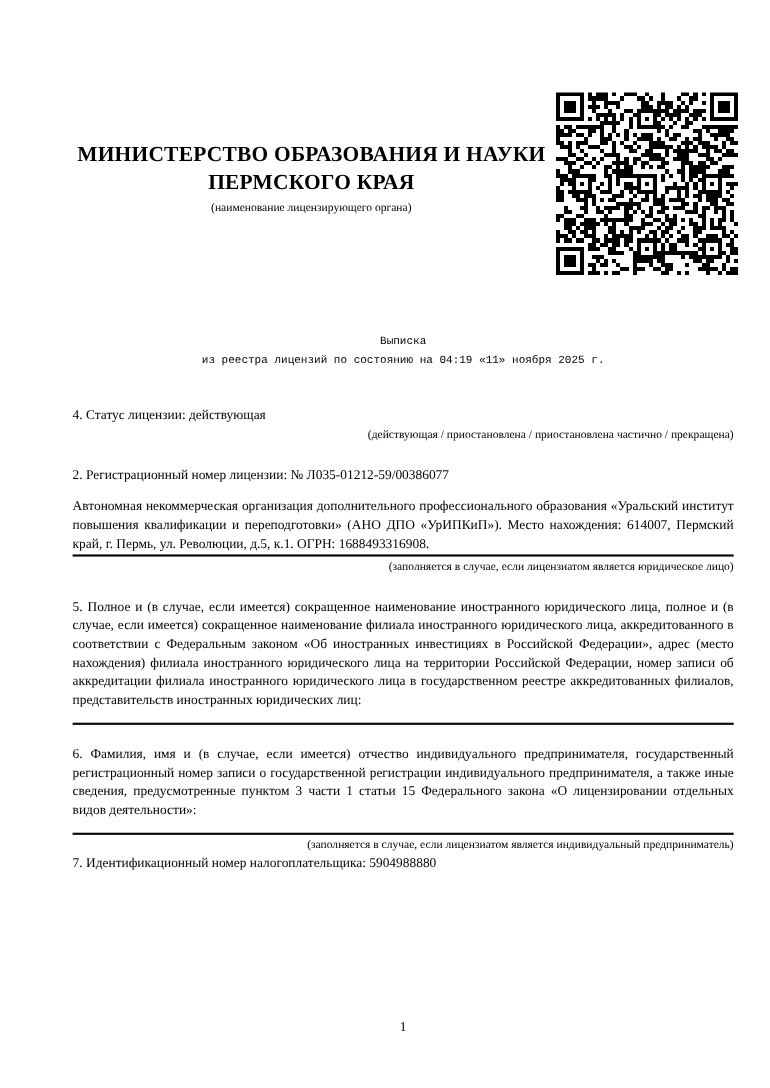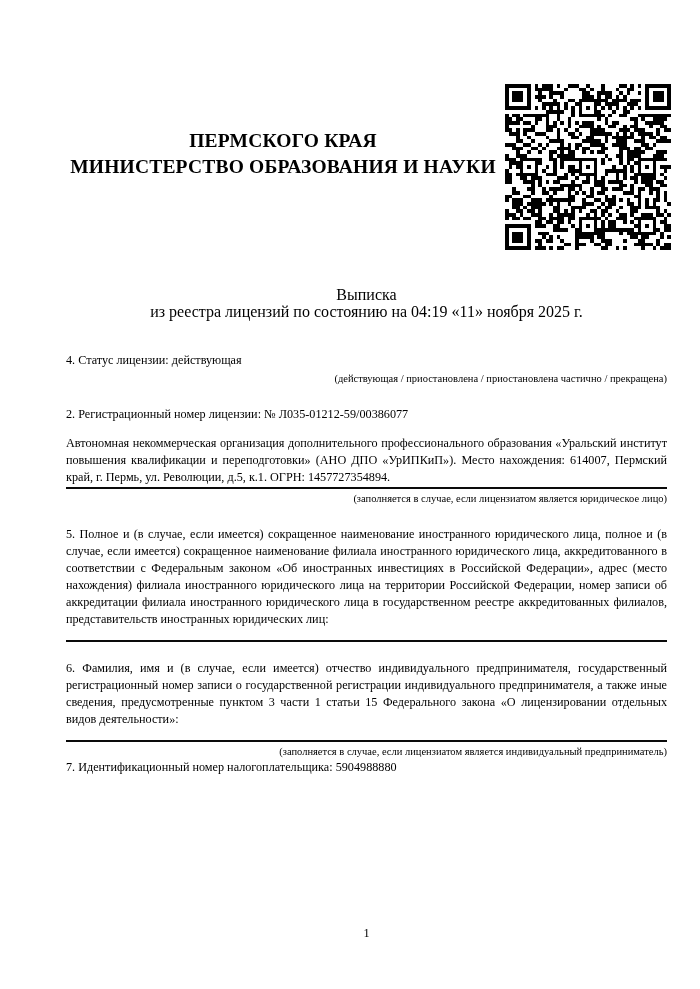--- a/index.html
+++ b/index.html
@@ -30,22 +30,23 @@
     letter-spacing:.2px;
   }
   .small-caption{
     font-size:10.5px;
     line-height:15px;
   }
   .header .small-caption{margin-top:2px;}
   .doc-title{
     margin-top:106px;
     text-align:center;
-    font-size:16px;
+    font-size:10px;
     line-height:17px;
+    font-family:Liberation Mono, monospace;
   }
   .item{
     font-size:12.2px;
     line-height:17px;
   }
   .item p{margin:0;}
   .just{text-align:justify;}
   .item-caption{
     text-align:right;
     margin-top:2px;
@@ -75,41 +76,42 @@
 
 <div class="page">
 
   <svg class="qr" xmlns="http://www.w3.org/2000/svg" viewBox="0 0 45 45">
       <path d="M0 0h1v1h-1zM1 0h1v1h-1zM2 0h1v1h-1zM3 0h1v1h-1zM4 0h1v1h-1zM5 0h1v1h-1zM6 0h1v1h-1zM8 0h1v1h-1zM10 0h1v1h-1zM11 0h1v1h-1zM12 0h1v1h-1zM14 0h1v1h-1zM17 0h1v1h-1zM18 0h1v1h-1zM19 0h1v1h-1zM22 0h1v1h-1zM26 0h1v1h-1zM31 0h1v1h-1zM32 0h1v1h-1zM34 0h1v1h-1zM36 0h1v1h-1zM38 0h1v1h-1zM39 0h1v1h-1zM40 0h1v1h-1zM41 0h1v1h-1zM42 0h1v1h-1zM43 0h1v1h-1zM44 0h1v1h-1zM0 1h1v1h-1zM6 1h1v1h-1zM8 1h1v1h-1zM9 1h1v1h-1zM10 1h1v1h-1zM11 1h1v1h-1zM12 1h1v1h-1zM16 1h1v1h-1zM20 1h1v1h-1zM21 1h1v1h-1zM23 1h1v1h-1zM26 1h1v1h-1zM30 1h1v1h-1zM33 1h1v1h-1zM34 1h1v1h-1zM38 1h1v1h-1zM44 1h1v1h-1zM0 2h1v1h-1zM2 2h1v1h-1zM3 2h1v1h-1zM4 2h1v1h-1zM6 2h1v1h-1zM9 2h1v1h-1zM12 2h1v1h-1zM13 2h1v1h-1zM14 2h1v1h-1zM15 2h1v1h-1zM21 2h1v1h-1zM22 2h1v1h-1zM25 2h1v1h-1zM26 2h1v1h-1zM27 2h1v1h-1zM28 2h1v1h-1zM31 2h1v1h-1zM33 2h1v1h-1zM36 2h1v1h-1zM38 2h1v1h-1zM40 2h1v1h-1zM41 2h1v1h-1zM42 2h1v1h-1zM44 2h1v1h-1zM0 3h1v1h-1zM2 3h1v1h-1zM3 3h1v1h-1zM4 3h1v1h-1zM6 3h1v1h-1zM8 3h1v1h-1zM9 3h1v1h-1zM10 3h1v1h-1zM12 3h1v1h-1zM15 3h1v1h-1zM21 3h1v1h-1zM22 3h1v1h-1zM23 3h1v1h-1zM25 3h1v1h-1zM27 3h1v1h-1zM28 3h1v1h-1zM30 3h1v1h-1zM32 3h1v1h-1zM38 3h1v1h-1zM40 3h1v1h-1zM41 3h1v1h-1zM42 3h1v1h-1zM44 3h1v1h-1zM0 4h1v1h-1zM2 4h1v1h-1zM3 4h1v1h-1zM4 4h1v1h-1zM6 4h1v1h-1zM9 4h1v1h-1zM13 4h1v1h-1zM17 4h1v1h-1zM18 4h1v1h-1zM20 4h1v1h-1zM21 4h1v1h-1zM22 4h1v1h-1zM23 4h1v1h-1zM24 4h1v1h-1zM25 4h1v1h-1zM26 4h1v1h-1zM27 4h1v1h-1zM29 4h1v1h-1zM30 4h1v1h-1zM31 4h1v1h-1zM32 4h1v1h-1zM34 4h1v1h-1zM35 4h1v1h-1zM36 4h1v1h-1zM38 4h1v1h-1zM40 4h1v1h-1zM41 4h1v1h-1zM42 4h1v1h-1zM44 4h1v1h-1zM0 5h1v1h-1zM6 5h1v1h-1zM10 5h1v1h-1zM11 5h1v1h-1zM12 5h1v1h-1zM13 5h1v1h-1zM14 5h1v1h-1zM16 5h1v1h-1zM19 5h1v1h-1zM20 5h1v1h-1zM24 5h1v1h-1zM25 5h1v1h-1zM27 5h1v1h-1zM28 5h1v1h-1zM29 5h1v1h-1zM30 5h1v1h-1zM33 5h1v1h-1zM34 5h1v1h-1zM35 5h1v1h-1zM38 5h1v1h-1zM44 5h1v1h-1zM0 6h1v1h-1zM1 6h1v1h-1zM2 6h1v1h-1zM3 6h1v1h-1zM4 6h1v1h-1zM5 6h1v1h-1zM6 6h1v1h-1zM8 6h1v1h-1zM10 6h1v1h-1zM12 6h1v1h-1zM14 6h1v1h-1zM16 6h1v1h-1zM18 6h1v1h-1zM20 6h1v1h-1zM22 6h1v1h-1zM24 6h1v1h-1zM26 6h1v1h-1zM28 6h1v1h-1zM30 6h1v1h-1zM32 6h1v1h-1zM34 6h1v1h-1zM36 6h1v1h-1zM38 6h1v1h-1zM39 6h1v1h-1zM40 6h1v1h-1zM41 6h1v1h-1zM42 6h1v1h-1zM43 6h1v1h-1zM44 6h1v1h-1zM11 7h1v1h-1zM12 7h1v1h-1zM13 7h1v1h-1zM14 7h1v1h-1zM15 7h1v1h-1zM18 7h1v1h-1zM20 7h1v1h-1zM24 7h1v1h-1zM25 7h1v1h-1zM29 7h1v1h-1zM32 7h1v1h-1zM33 7h1v1h-1zM0 8h1v1h-1zM2 8h1v1h-1zM3 8h1v1h-1zM5 8h1v1h-1zM6 8h1v1h-1zM7 8h1v1h-1zM8 8h1v1h-1zM9 8h1v1h-1zM10 8h1v1h-1zM11 8h1v1h-1zM14 8h1v1h-1zM18 8h1v1h-1zM20 8h1v1h-1zM21 8h1v1h-1zM22 8h1v1h-1zM23 8h1v1h-1zM24 8h1v1h-1zM25 8h1v1h-1zM26 8h1v1h-1zM28 8h1v1h-1zM31 8h1v1h-1zM32 8h1v1h-1zM36 8h1v1h-1zM37 8h1v1h-1zM38 8h1v1h-1zM39 8h1v1h-1zM40 8h1v1h-1zM41 8h1v1h-1zM42 8h1v1h-1zM43 8h1v1h-1zM44 8h1v1h-1zM0 9h1v1h-1zM1 9h1v1h-1zM3 9h1v1h-1zM4 9h1v1h-1zM8 9h1v1h-1zM9 9h1v1h-1zM11 9h1v1h-1zM14 9h1v1h-1zM17 9h1v1h-1zM25 9h1v1h-1zM27 9h1v1h-1zM34 9h1v1h-1zM35 9h1v1h-1zM37 9h1v1h-1zM40 9h1v1h-1zM41 9h1v1h-1zM42 9h1v1h-1zM43 9h1v1h-1zM0 10h1v1h-1zM1 10h1v1h-1zM2 10h1v1h-1zM3 10h1v1h-1zM5 10h1v1h-1zM6 10h1v1h-1zM8 10h1v1h-1zM11 10h1v1h-1zM13 10h1v1h-1zM15 10h1v1h-1zM17 10h1v1h-1zM19 10h1v1h-1zM21 10h1v1h-1zM22 10h1v1h-1zM23 10h1v1h-1zM27 10h1v1h-1zM29 10h1v1h-1zM30 10h1v1h-1zM35 10h1v1h-1zM38 10h1v1h-1zM39 10h1v1h-1zM40 10h1v1h-1zM41 10h1v1h-1zM42 10h1v1h-1zM0 11h1v1h-1zM7 11h1v1h-1zM11 11h1v1h-1zM12 11h1v1h-1zM13 11h1v1h-1zM17 11h1v1h-1zM20 11h1v1h-1zM21 11h1v1h-1zM22 11h1v1h-1zM23 11h1v1h-1zM25 11h1v1h-1zM28 11h1v1h-1zM29 11h1v1h-1zM32 11h1v1h-1zM34 11h1v1h-1zM35 11h1v1h-1zM39 11h1v1h-1zM42 11h1v1h-1zM43 11h1v1h-1zM0 12h1v1h-1zM1 12h1v1h-1zM3 12h1v1h-1zM5 12h1v1h-1zM6 12h1v1h-1zM7 12h1v1h-1zM11 12h1v1h-1zM12 12h1v1h-1zM14 12h1v1h-1zM16 12h1v1h-1zM19 12h1v1h-1zM23 12h1v1h-1zM24 12h1v1h-1zM25 12h1v1h-1zM26 12h1v1h-1zM31 12h1v1h-1zM32 12h1v1h-1zM33 12h1v1h-1zM35 12h1v1h-1zM36 12h1v1h-1zM37 12h1v1h-1zM41 12h1v1h-1zM43 12h1v1h-1zM44 12h1v1h-1zM1 13h1v1h-1zM2 13h1v1h-1zM3 13h1v1h-1zM5 13h1v1h-1zM8 13h1v1h-1zM9 13h1v1h-1zM10 13h1v1h-1zM14 13h1v1h-1zM17 13h1v1h-1zM18 13h1v1h-1zM20 13h1v1h-1zM23 13h1v1h-1zM24 13h1v1h-1zM25 13h1v1h-1zM26 13h1v1h-1zM27 13h1v1h-1zM28 13h1v1h-1zM30 13h1v1h-1zM32 13h1v1h-1zM34 13h1v1h-1zM36 13h1v1h-1zM37 13h1v1h-1zM38 13h1v1h-1zM39 13h1v1h-1zM41 13h1v1h-1zM3 14h1v1h-1zM6 14h1v1h-1zM11 14h1v1h-1zM14 14h1v1h-1zM18 14h1v1h-1zM19 14h1v1h-1zM22 14h1v1h-1zM23 14h1v1h-1zM27 14h1v1h-1zM29 14h1v1h-1zM30 14h1v1h-1zM31 14h1v1h-1zM32 14h1v1h-1zM33 14h1v1h-1zM34 14h1v1h-1zM37 14h1v1h-1zM39 14h1v1h-1zM40 14h1v1h-1zM42 14h1v1h-1zM43 14h1v1h-1zM3 15h1v1h-1zM4 15h1v1h-1zM7 15h1v1h-1zM12 15h1v1h-1zM13 15h1v1h-1zM14 15h1v1h-1zM15 15h1v1h-1zM21 15h1v1h-1zM22 15h1v1h-1zM23 15h1v1h-1zM24 15h1v1h-1zM25 15h1v1h-1zM27 15h1v1h-1zM30 15h1v1h-1zM31 15h1v1h-1zM32 15h1v1h-1zM35 15h1v1h-1zM36 15h1v1h-1zM37 15h1v1h-1zM41 15h1v1h-1zM42 15h1v1h-1zM43 15h1v1h-1zM44 15h1v1h-1zM0 16h1v1h-1zM1 16h1v1h-1zM2 16h1v1h-1zM5 16h1v1h-1zM6 16h1v1h-1zM9 16h1v1h-1zM11 16h1v1h-1zM15 16h1v1h-1zM17 16h1v1h-1zM19 16h1v1h-1zM20 16h1v1h-1zM23 16h1v1h-1zM24 16h1v1h-1zM25 16h1v1h-1zM26 16h1v1h-1zM29 16h1v1h-1zM30 16h1v1h-1zM31 16h1v1h-1zM32 16h1v1h-1zM37 16h1v1h-1zM38 16h1v1h-1zM40 16h1v1h-1zM2 17h1v1h-1zM3 17h1v1h-1zM4 17h1v1h-1zM7 17h1v1h-1zM8 17h1v1h-1zM10 17h1v1h-1zM14 17h1v1h-1zM15 17h1v1h-1zM16 17h1v1h-1zM17 17h1v1h-1zM19 17h1v1h-1zM21 17h1v1h-1zM22 17h1v1h-1zM26 17h1v1h-1zM27 17h1v1h-1zM31 17h1v1h-1zM32 17h1v1h-1zM33 17h1v1h-1zM35 17h1v1h-1zM36 17h1v1h-1zM38 17h1v1h-1zM39 17h1v1h-1zM3 18h1v1h-1zM6 18h1v1h-1zM9 18h1v1h-1zM12 18h1v1h-1zM13 18h1v1h-1zM15 18h1v1h-1zM17 18h1v1h-1zM18 18h1v1h-1zM21 18h1v1h-1zM23 18h1v1h-1zM25 18h1v1h-1zM26 18h1v1h-1zM31 18h1v1h-1zM33 18h1v1h-1zM34 18h1v1h-1zM35 18h1v1h-1zM36 18h1v1h-1zM37 18h1v1h-1zM41 18h1v1h-1zM42 18h1v1h-1zM43 18h1v1h-1zM0 19h1v1h-1zM3 19h1v1h-1zM4 19h1v1h-1zM5 19h1v1h-1zM12 19h1v1h-1zM14 19h1v1h-1zM15 19h1v1h-1zM16 19h1v1h-1zM17 19h1v1h-1zM18 19h1v1h-1zM27 19h1v1h-1zM30 19h1v1h-1zM31 19h1v1h-1zM33 19h1v1h-1zM34 19h1v1h-1zM35 19h1v1h-1zM36 19h1v1h-1zM40 19h1v1h-1zM41 19h1v1h-1zM42 19h1v1h-1zM0 20h1v1h-1zM1 20h1v1h-1zM2 20h1v1h-1zM4 20h1v1h-1zM5 20h1v1h-1zM6 20h1v1h-1zM7 20h1v1h-1zM8 20h1v1h-1zM9 20h1v1h-1zM12 20h1v1h-1zM13 20h1v1h-1zM15 20h1v1h-1zM16 20h1v1h-1zM17 20h1v1h-1zM18 20h1v1h-1zM19 20h1v1h-1zM20 20h1v1h-1zM21 20h1v1h-1zM22 20h1v1h-1zM23 20h1v1h-1zM24 20h1v1h-1zM26 20h1v1h-1zM28 20h1v1h-1zM31 20h1v1h-1zM33 20h1v1h-1zM34 20h1v1h-1zM36 20h1v1h-1zM37 20h1v1h-1zM38 20h1v1h-1zM39 20h1v1h-1zM40 20h1v1h-1zM41 20h1v1h-1zM42 20h1v1h-1zM43 20h1v1h-1zM1 21h1v1h-1zM2 21h1v1h-1zM3 21h1v1h-1zM4 21h1v1h-1zM8 21h1v1h-1zM9 21h1v1h-1zM13 21h1v1h-1zM15 21h1v1h-1zM20 21h1v1h-1zM24 21h1v1h-1zM26 21h1v1h-1zM31 21h1v1h-1zM33 21h1v1h-1zM35 21h1v1h-1zM36 21h1v1h-1zM40 21h1v1h-1zM1 22h1v1h-1zM3 22h1v1h-1zM4 22h1v1h-1zM6 22h1v1h-1zM8 22h1v1h-1zM11 22h1v1h-1zM13 22h1v1h-1zM15 22h1v1h-1zM17 22h1v1h-1zM18 22h1v1h-1zM20 22h1v1h-1zM22 22h1v1h-1zM24 22h1v1h-1zM29 22h1v1h-1zM32 22h1v1h-1zM34 22h1v1h-1zM36 22h1v1h-1zM38 22h1v1h-1zM40 22h1v1h-1zM42 22h1v1h-1zM43 22h1v1h-1zM44 22h1v1h-1zM0 23h1v1h-1zM4 23h1v1h-1zM8 23h1v1h-1zM10 23h1v1h-1zM13 23h1v1h-1zM17 23h1v1h-1zM18 23h1v1h-1zM19 23h1v1h-1zM20 23h1v1h-1zM24 23h1v1h-1zM27 23h1v1h-1zM28 23h1v1h-1zM29 23h1v1h-1zM30 23h1v1h-1zM31 23h1v1h-1zM32 23h1v1h-1zM34 23h1v1h-1zM36 23h1v1h-1zM40 23h1v1h-1zM43 23h1v1h-1zM0 24h1v1h-1zM1 24h1v1h-1zM3 24h1v1h-1zM4 24h1v1h-1zM5 24h1v1h-1zM6 24h1v1h-1zM7 24h1v1h-1zM8 24h1v1h-1zM11 24h1v1h-1zM12 24h1v1h-1zM13 24h1v1h-1zM16 24h1v1h-1zM18 24h1v1h-1zM20 24h1v1h-1zM21 24h1v1h-1zM22 24h1v1h-1zM23 24h1v1h-1zM24 24h1v1h-1zM27 24h1v1h-1zM30 24h1v1h-1zM32 24h1v1h-1zM35 24h1v1h-1zM36 24h1v1h-1zM37 24h1v1h-1zM38 24h1v1h-1zM39 24h1v1h-1zM40 24h1v1h-1zM42 24h1v1h-1zM0 25h1v1h-1zM1 25h1v1h-1zM4 25h1v1h-1zM5 25h1v1h-1zM7 25h1v1h-1zM8 25h1v1h-1zM9 25h1v1h-1zM14 25h1v1h-1zM15 25h1v1h-1zM16 25h1v1h-1zM19 25h1v1h-1zM22 25h1v1h-1zM24 25h1v1h-1zM26 25h1v1h-1zM30 25h1v1h-1zM32 25h1v1h-1zM34 25h1v1h-1zM35 25h1v1h-1zM37 25h1v1h-1zM38 25h1v1h-1zM39 25h1v1h-1zM40 25h1v1h-1zM43 25h1v1h-1zM0 26h1v1h-1zM1 26h1v1h-1zM5 26h1v1h-1zM6 26h1v1h-1zM7 26h1v1h-1zM9 26h1v1h-1zM11 26h1v1h-1zM13 26h1v1h-1zM14 26h1v1h-1zM18 26h1v1h-1zM21 26h1v1h-1zM22 26h1v1h-1zM24 26h1v1h-1zM25 26h1v1h-1zM26 26h1v1h-1zM28 26h1v1h-1zM29 26h1v1h-1zM30 26h1v1h-1zM31 26h1v1h-1zM35 26h1v1h-1zM37 26h1v1h-1zM38 26h1v1h-1zM39 26h1v1h-1zM41 26h1v1h-1zM42 26h1v1h-1zM7 27h1v1h-1zM9 27h1v1h-1zM15 27h1v1h-1zM16 27h1v1h-1zM17 27h1v1h-1zM18 27h1v1h-1zM19 27h1v1h-1zM20 27h1v1h-1zM24 27h1v1h-1zM25 27h1v1h-1zM26 27h1v1h-1zM31 27h1v1h-1zM32 27h1v1h-1zM34 27h1v1h-1zM38 27h1v1h-1zM39 27h1v1h-1zM42 27h1v1h-1zM43 27h1v1h-1zM2 28h1v1h-1zM6 28h1v1h-1zM7 28h1v1h-1zM10 28h1v1h-1zM12 28h1v1h-1zM13 28h1v1h-1zM14 28h1v1h-1zM15 28h1v1h-1zM17 28h1v1h-1zM18 28h1v1h-1zM20 28h1v1h-1zM23 28h1v1h-1zM26 28h1v1h-1zM27 28h1v1h-1zM29 28h1v1h-1zM30 28h1v1h-1zM31 28h1v1h-1zM34 28h1v1h-1zM36 28h1v1h-1zM37 28h1v1h-1zM39 28h1v1h-1zM40 28h1v1h-1zM41 28h1v1h-1zM2 29h1v1h-1zM3 29h1v1h-1zM7 29h1v1h-1zM10 29h1v1h-1zM11 29h1v1h-1zM13 29h1v1h-1zM17 29h1v1h-1zM19 29h1v1h-1zM21 29h1v1h-1zM23 29h1v1h-1zM25 29h1v1h-1zM26 29h1v1h-1zM32 29h1v1h-1zM33 29h1v1h-1zM34 29h1v1h-1zM36 29h1v1h-1zM39 29h1v1h-1zM41 29h1v1h-1zM43 29h1v1h-1zM0 30h1v1h-1zM1 30h1v1h-1zM5 30h1v1h-1zM6 30h1v1h-1zM12 30h1v1h-1zM17 30h1v1h-1zM18 30h1v1h-1zM22 30h1v1h-1zM23 30h1v1h-1zM27 30h1v1h-1zM29 30h1v1h-1zM35 30h1v1h-1zM36 30h1v1h-1zM41 30h1v1h-1zM43 30h1v1h-1zM0 31h1v1h-1zM2 31h1v1h-1zM3 31h1v1h-1zM4 31h1v1h-1zM7 31h1v1h-1zM8 31h1v1h-1zM9 31h1v1h-1zM11 31h1v1h-1zM12 31h1v1h-1zM13 31h1v1h-1zM14 31h1v1h-1zM15 31h1v1h-1zM16 31h1v1h-1zM17 31h1v1h-1zM18 31h1v1h-1zM21 31h1v1h-1zM24 31h1v1h-1zM25 31h1v1h-1zM27 31h1v1h-1zM28 31h1v1h-1zM29 31h1v1h-1zM31 31h1v1h-1zM33 31h1v1h-1zM36 31h1v1h-1zM38 31h1v1h-1zM40 31h1v1h-1zM41 31h1v1h-1zM43 31h1v1h-1zM2 32h1v1h-1zM3 32h1v1h-1zM4 32h1v1h-1zM6 32h1v1h-1zM7 32h1v1h-1zM8 32h1v1h-1zM9 32h1v1h-1zM10 32h1v1h-1zM12 32h1v1h-1zM14 32h1v1h-1zM17 32h1v1h-1zM21 32h1v1h-1zM22 32h1v1h-1zM23 32h1v1h-1zM26 32h1v1h-1zM28 32h1v1h-1zM29 32h1v1h-1zM33 32h1v1h-1zM34 32h1v1h-1zM36 32h1v1h-1zM38 32h1v1h-1zM40 32h1v1h-1zM44 32h1v1h-1zM2 33h1v1h-1zM3 33h1v1h-1zM5 33h1v1h-1zM7 33h1v1h-1zM8 33h1v1h-1zM9 33h1v1h-1zM13 33h1v1h-1zM14 33h1v1h-1zM18 33h1v1h-1zM19 33h1v1h-1zM20 33h1v1h-1zM21 33h1v1h-1zM25 33h1v1h-1zM27 33h1v1h-1zM28 33h1v1h-1zM31 33h1v1h-1zM34 33h1v1h-1zM35 33h1v1h-1zM36 33h1v1h-1zM38 33h1v1h-1zM39 33h1v1h-1zM40 33h1v1h-1zM41 33h1v1h-1zM0 34h1v1h-1zM3 34h1v1h-1zM4 34h1v1h-1zM6 34h1v1h-1zM7 34h1v1h-1zM9 34h1v1h-1zM13 34h1v1h-1zM14 34h1v1h-1zM16 34h1v1h-1zM18 34h1v1h-1zM20 34h1v1h-1zM23 34h1v1h-1zM24 34h1v1h-1zM26 34h1v1h-1zM27 34h1v1h-1zM30 34h1v1h-1zM34 34h1v1h-1zM35 34h1v1h-1zM41 34h1v1h-1zM43 34h1v1h-1zM0 35h1v1h-1zM1 35h1v1h-1zM2 35h1v1h-1zM4 35h1v1h-1zM7 35h1v1h-1zM8 35h1v1h-1zM9 35h1v1h-1zM12 35h1v1h-1zM14 35h1v1h-1zM15 35h1v1h-1zM16 35h1v1h-1zM17 35h1v1h-1zM18 35h1v1h-1zM22 35h1v1h-1zM24 35h1v1h-1zM26 35h1v1h-1zM28 35h1v1h-1zM31 35h1v1h-1zM32 35h1v1h-1zM34 35h1v1h-1zM37 35h1v1h-1zM38 35h1v1h-1zM39 35h1v1h-1zM41 35h1v1h-1zM42 35h1v1h-1zM44 35h1v1h-1zM0 36h1v1h-1zM2 36h1v1h-1zM3 36h1v1h-1zM5 36h1v1h-1zM6 36h1v1h-1zM9 36h1v1h-1zM10 36h1v1h-1zM12 36h1v1h-1zM13 36h1v1h-1zM14 36h1v1h-1zM15 36h1v1h-1zM17 36h1v1h-1zM18 36h1v1h-1zM20 36h1v1h-1zM21 36h1v1h-1zM22 36h1v1h-1zM23 36h1v1h-1zM24 36h1v1h-1zM25 36h1v1h-1zM27 36h1v1h-1zM30 36h1v1h-1zM31 36h1v1h-1zM32 36h1v1h-1zM35 36h1v1h-1zM36 36h1v1h-1zM37 36h1v1h-1zM38 36h1v1h-1zM39 36h1v1h-1zM40 36h1v1h-1zM43 36h1v1h-1zM8 37h1v1h-1zM9 37h1v1h-1zM11 37h1v1h-1zM12 37h1v1h-1zM14 37h1v1h-1zM15 37h1v1h-1zM17 37h1v1h-1zM20 37h1v1h-1zM24 37h1v1h-1zM26 37h1v1h-1zM28 37h1v1h-1zM29 37h1v1h-1zM32 37h1v1h-1zM34 37h1v1h-1zM36 37h1v1h-1zM40 37h1v1h-1zM42 37h1v1h-1zM43 37h1v1h-1zM0 38h1v1h-1zM1 38h1v1h-1zM2 38h1v1h-1zM3 38h1v1h-1zM4 38h1v1h-1zM5 38h1v1h-1zM6 38h1v1h-1zM8 38h1v1h-1zM9 38h1v1h-1zM10 38h1v1h-1zM13 38h1v1h-1zM14 38h1v1h-1zM18 38h1v1h-1zM20 38h1v1h-1zM22 38h1v1h-1zM24 38h1v1h-1zM26 38h1v1h-1zM28 38h1v1h-1zM29 38h1v1h-1zM35 38h1v1h-1zM36 38h1v1h-1zM38 38h1v1h-1zM40 38h1v1h-1zM43 38h1v1h-1zM44 38h1v1h-1zM0 39h1v1h-1zM6 39h1v1h-1zM13 39h1v1h-1zM14 39h1v1h-1zM15 39h1v1h-1zM16 39h1v1h-1zM19 39h1v1h-1zM20 39h1v1h-1zM24 39h1v1h-1zM25 39h1v1h-1zM26 39h1v1h-1zM27 39h1v1h-1zM28 39h1v1h-1zM29 39h1v1h-1zM30 39h1v1h-1zM31 39h1v1h-1zM32 39h1v1h-1zM33 39h1v1h-1zM34 39h1v1h-1zM36 39h1v1h-1zM40 39h1v1h-1zM41 39h1v1h-1zM43 39h1v1h-1zM44 39h1v1h-1zM0 40h1v1h-1zM2 40h1v1h-1zM3 40h1v1h-1zM4 40h1v1h-1zM6 40h1v1h-1zM9 40h1v1h-1zM10 40h1v1h-1zM11 40h1v1h-1zM19 40h1v1h-1zM20 40h1v1h-1zM21 40h1v1h-1zM22 40h1v1h-1zM23 40h1v1h-1zM24 40h1v1h-1zM25 40h1v1h-1zM26 40h1v1h-1zM31 40h1v1h-1zM33 40h1v1h-1zM34 40h1v1h-1zM35 40h1v1h-1zM36 40h1v1h-1zM37 40h1v1h-1zM38 40h1v1h-1zM39 40h1v1h-1zM40 40h1v1h-1zM42 40h1v1h-1zM0 41h1v1h-1zM2 41h1v1h-1zM3 41h1v1h-1zM4 41h1v1h-1zM6 41h1v1h-1zM10 41h1v1h-1zM12 41h1v1h-1zM14 41h1v1h-1zM19 41h1v1h-1zM20 41h1v1h-1zM21 41h1v1h-1zM22 41h1v1h-1zM23 41h1v1h-1zM25 41h1v1h-1zM26 41h1v1h-1zM34 41h1v1h-1zM35 41h1v1h-1zM37 41h1v1h-1zM38 41h1v1h-1zM42 41h1v1h-1zM44 41h1v1h-1zM0 42h1v1h-1zM2 42h1v1h-1zM3 42h1v1h-1zM4 42h1v1h-1zM6 42h1v1h-1zM8 42h1v1h-1zM9 42h1v1h-1zM11 42h1v1h-1zM12 42h1v1h-1zM15 42h1v1h-1zM19 42h1v1h-1zM23 42h1v1h-1zM26 42h1v1h-1zM27 42h1v1h-1zM28 42h1v1h-1zM32 42h1v1h-1zM36 42h1v1h-1zM37 42h1v1h-1zM41 42h1v1h-1zM0 43h1v1h-1zM6 43h1v1h-1zM9 43h1v1h-1zM16 43h1v1h-1zM17 43h1v1h-1zM19 43h1v1h-1zM20 43h1v1h-1zM21 43h1v1h-1zM24 43h1v1h-1zM25 43h1v1h-1zM27 43h1v1h-1zM28 43h1v1h-1zM35 43h1v1h-1zM36 43h1v1h-1zM37 43h1v1h-1zM38 43h1v1h-1zM39 43h1v1h-1zM41 43h1v1h-1zM43 43h1v1h-1zM44 43h1v1h-1zM0 44h1v1h-1zM1 44h1v1h-1zM2 44h1v1h-1zM3 44h1v1h-1zM4 44h1v1h-1zM5 44h1v1h-1zM6 44h1v1h-1zM8 44h1v1h-1zM9 44h1v1h-1zM10 44h1v1h-1zM12 44h1v1h-1zM14 44h1v1h-1zM15 44h1v1h-1zM19 44h1v1h-1zM26 44h1v1h-1zM27 44h1v1h-1zM30 44h1v1h-1zM32 44h1v1h-1zM37 44h1v1h-1zM40 44h1v1h-1zM42 44h1v1h-1zM43 44h1v1h-1zM44 44h1v1h-1z" fill="#000000"></path>
     </svg>
 
   <div class="content">
 
     <div class="header">
+      <div class="ministry">МИНИСТЕРСТВО ОБРАЗОВАНИЯ И НАУКИ</div>
       <div class="ministry">ПЕРМСКОГО КРАЯ</div>
-      <div class="ministry">МИНИСТЕРСТВО ОБРАЗОВАНИЯ И НАУКИ</div>
+      <div class="small-caption">(наименование лицензирующего органа)</div>
     </div>
 
     <div class="doc-title">
       <div>Выписка</div>
       <div>из реестра лицензий по состоянию на 04:19 «11» ноября 2025 г.</div>
     </div>
 
     <div class="item mt-item1">
       <p>4. Статус лицензии: действующая</p>
       <div class="small-caption item-caption">(действующая / приостановлена / приостановлена частично / прекращена)</div>
     </div>
 
     <div class="item mt-item2">
       <p>2. Регистрационный номер лицензии: № Л035-01212-59/00386077</p>
     </div>
 
 
     <div class="item mt-item4">
-      <p class="just">Автономная некоммерческая организация дополнительного профессионального образования «Уральский институт повышения квалификации и переподготовки» (АНО ДПО «УрИПКиП»). Место нахождения: 614007, Пермский край, г. Пермь, ул. Революции, д.5, к.1. ОГРН: 1457727354894.</p>
+      <p class="just">Автономная некоммерческая организация дополнительного профессионального образования «Уральский институт повышения квалификации и переподготовки» (АНО ДПО «УрИПКиП»). Место нахождения: 614007, Пермский край, г. Пермь, ул. Революции, д.5, к.1. ОГРН: 1688493316908.</p>
       <div class="rule rule-tight"></div>
       <div class="small-caption item-caption">(заполняется в случае, если лицензиатом является юридическое лицо)</div>
     </div>
 
     <div class="item mt-item5">
       <p class="just">5. Полное и (в случае, если имеется) сокращенное наименование иностранного юридического лица, полное и (в случае, если имеется) сокращенное наименование филиала иностранного юридического лица, аккредитованного в соответствии с Федеральным законом «Об иностранных инвестициях в Российской Федерации», адрес (место нахождения) филиала иностранного юридического лица на территории Российской Федерации, номер записи об аккредитации филиала иностранного юридического лица в государственном реестре аккредитованных филиалов, представительств иностранных юридических лиц:</p>
       <div class="rule rule-gap"></div>
     </div>
 
     <div class="item mt-item6">

